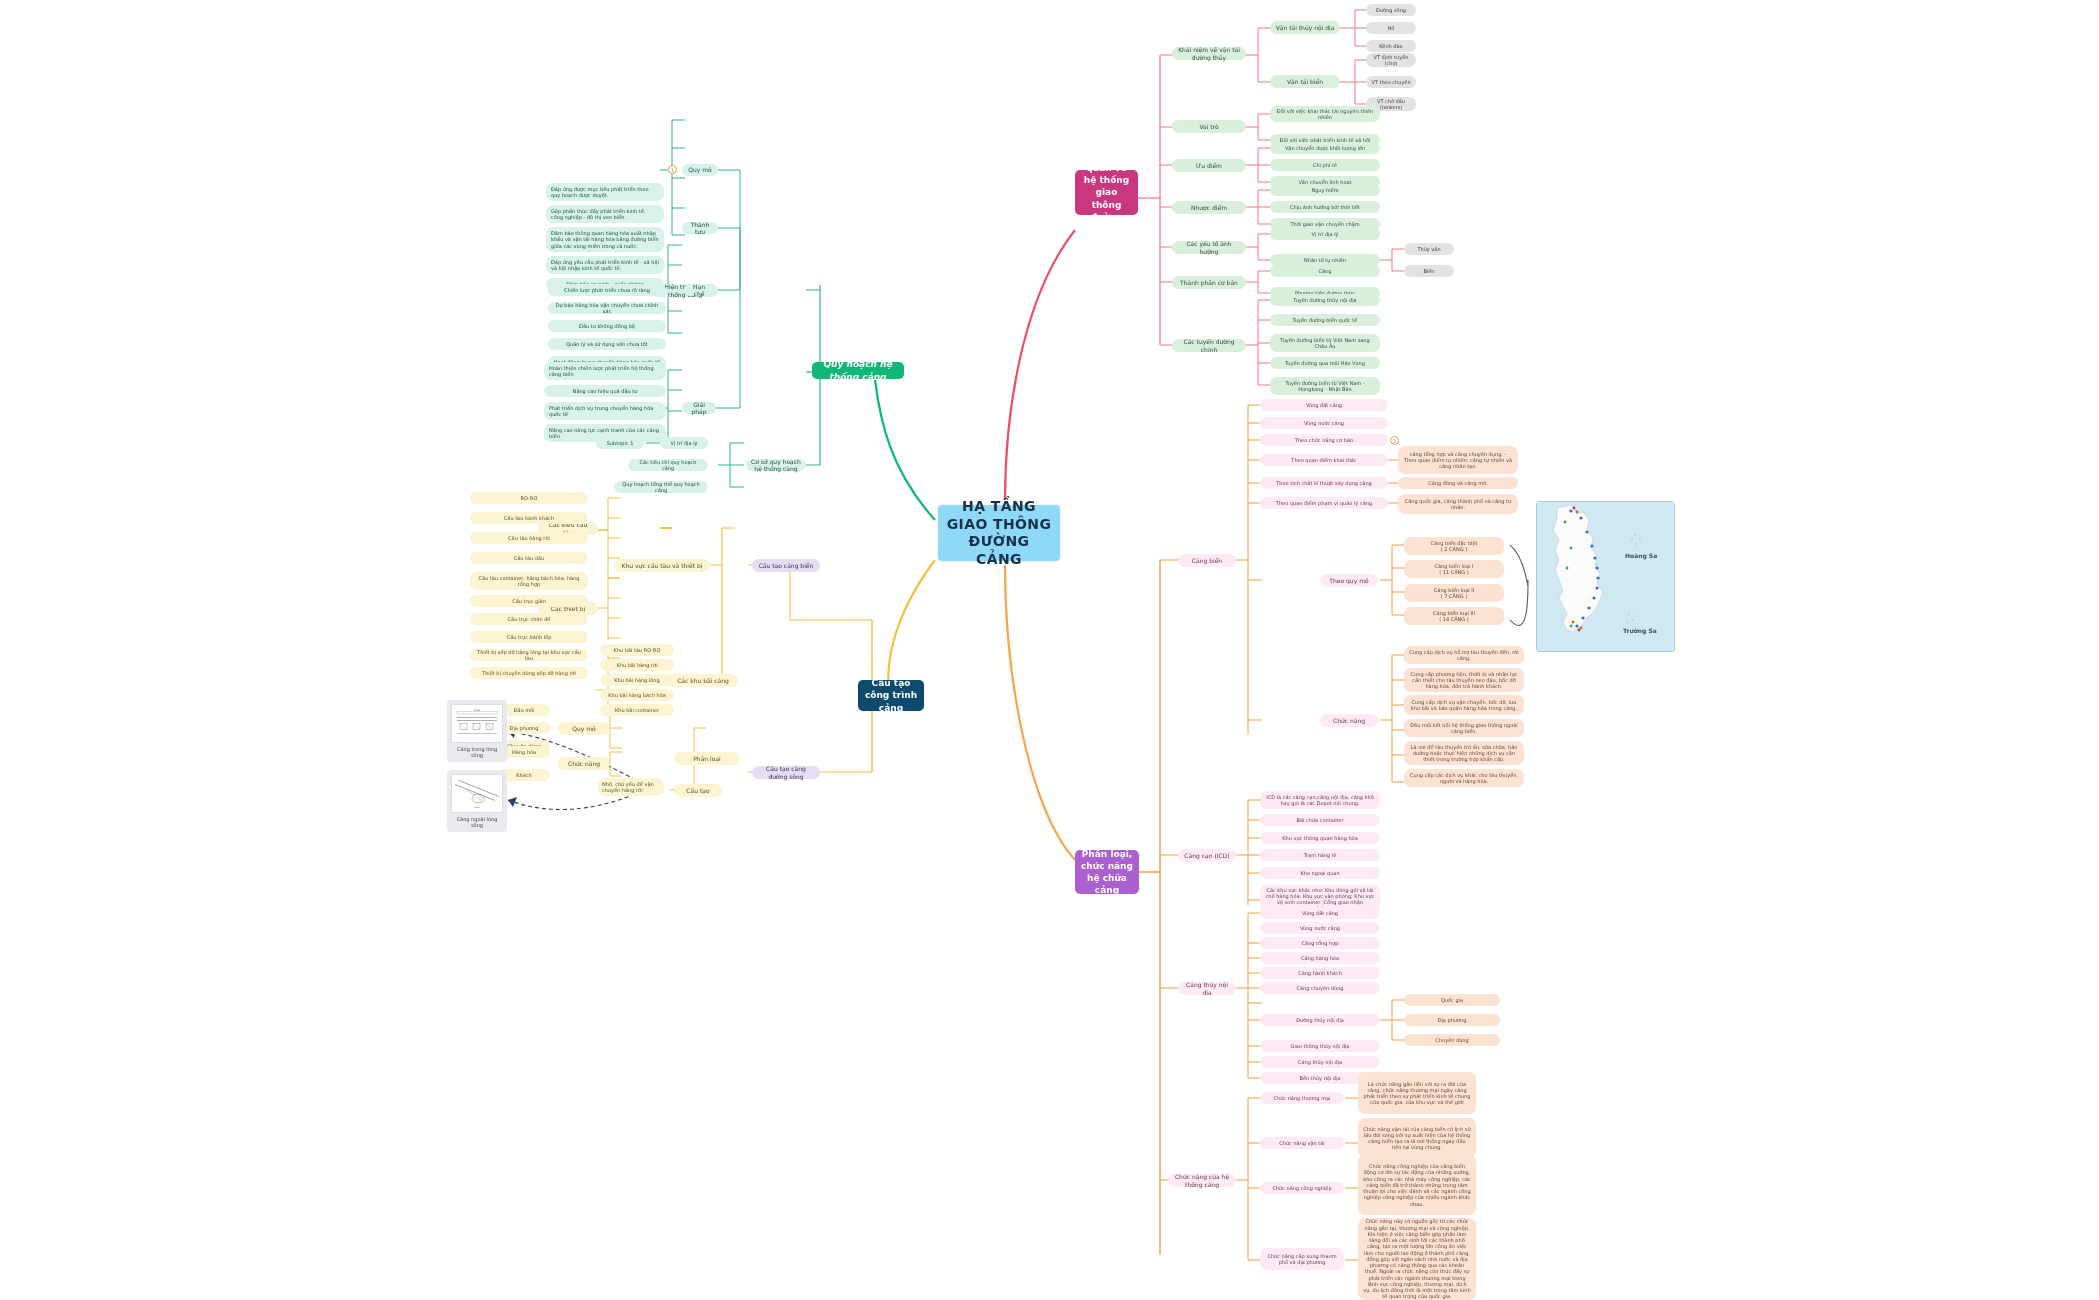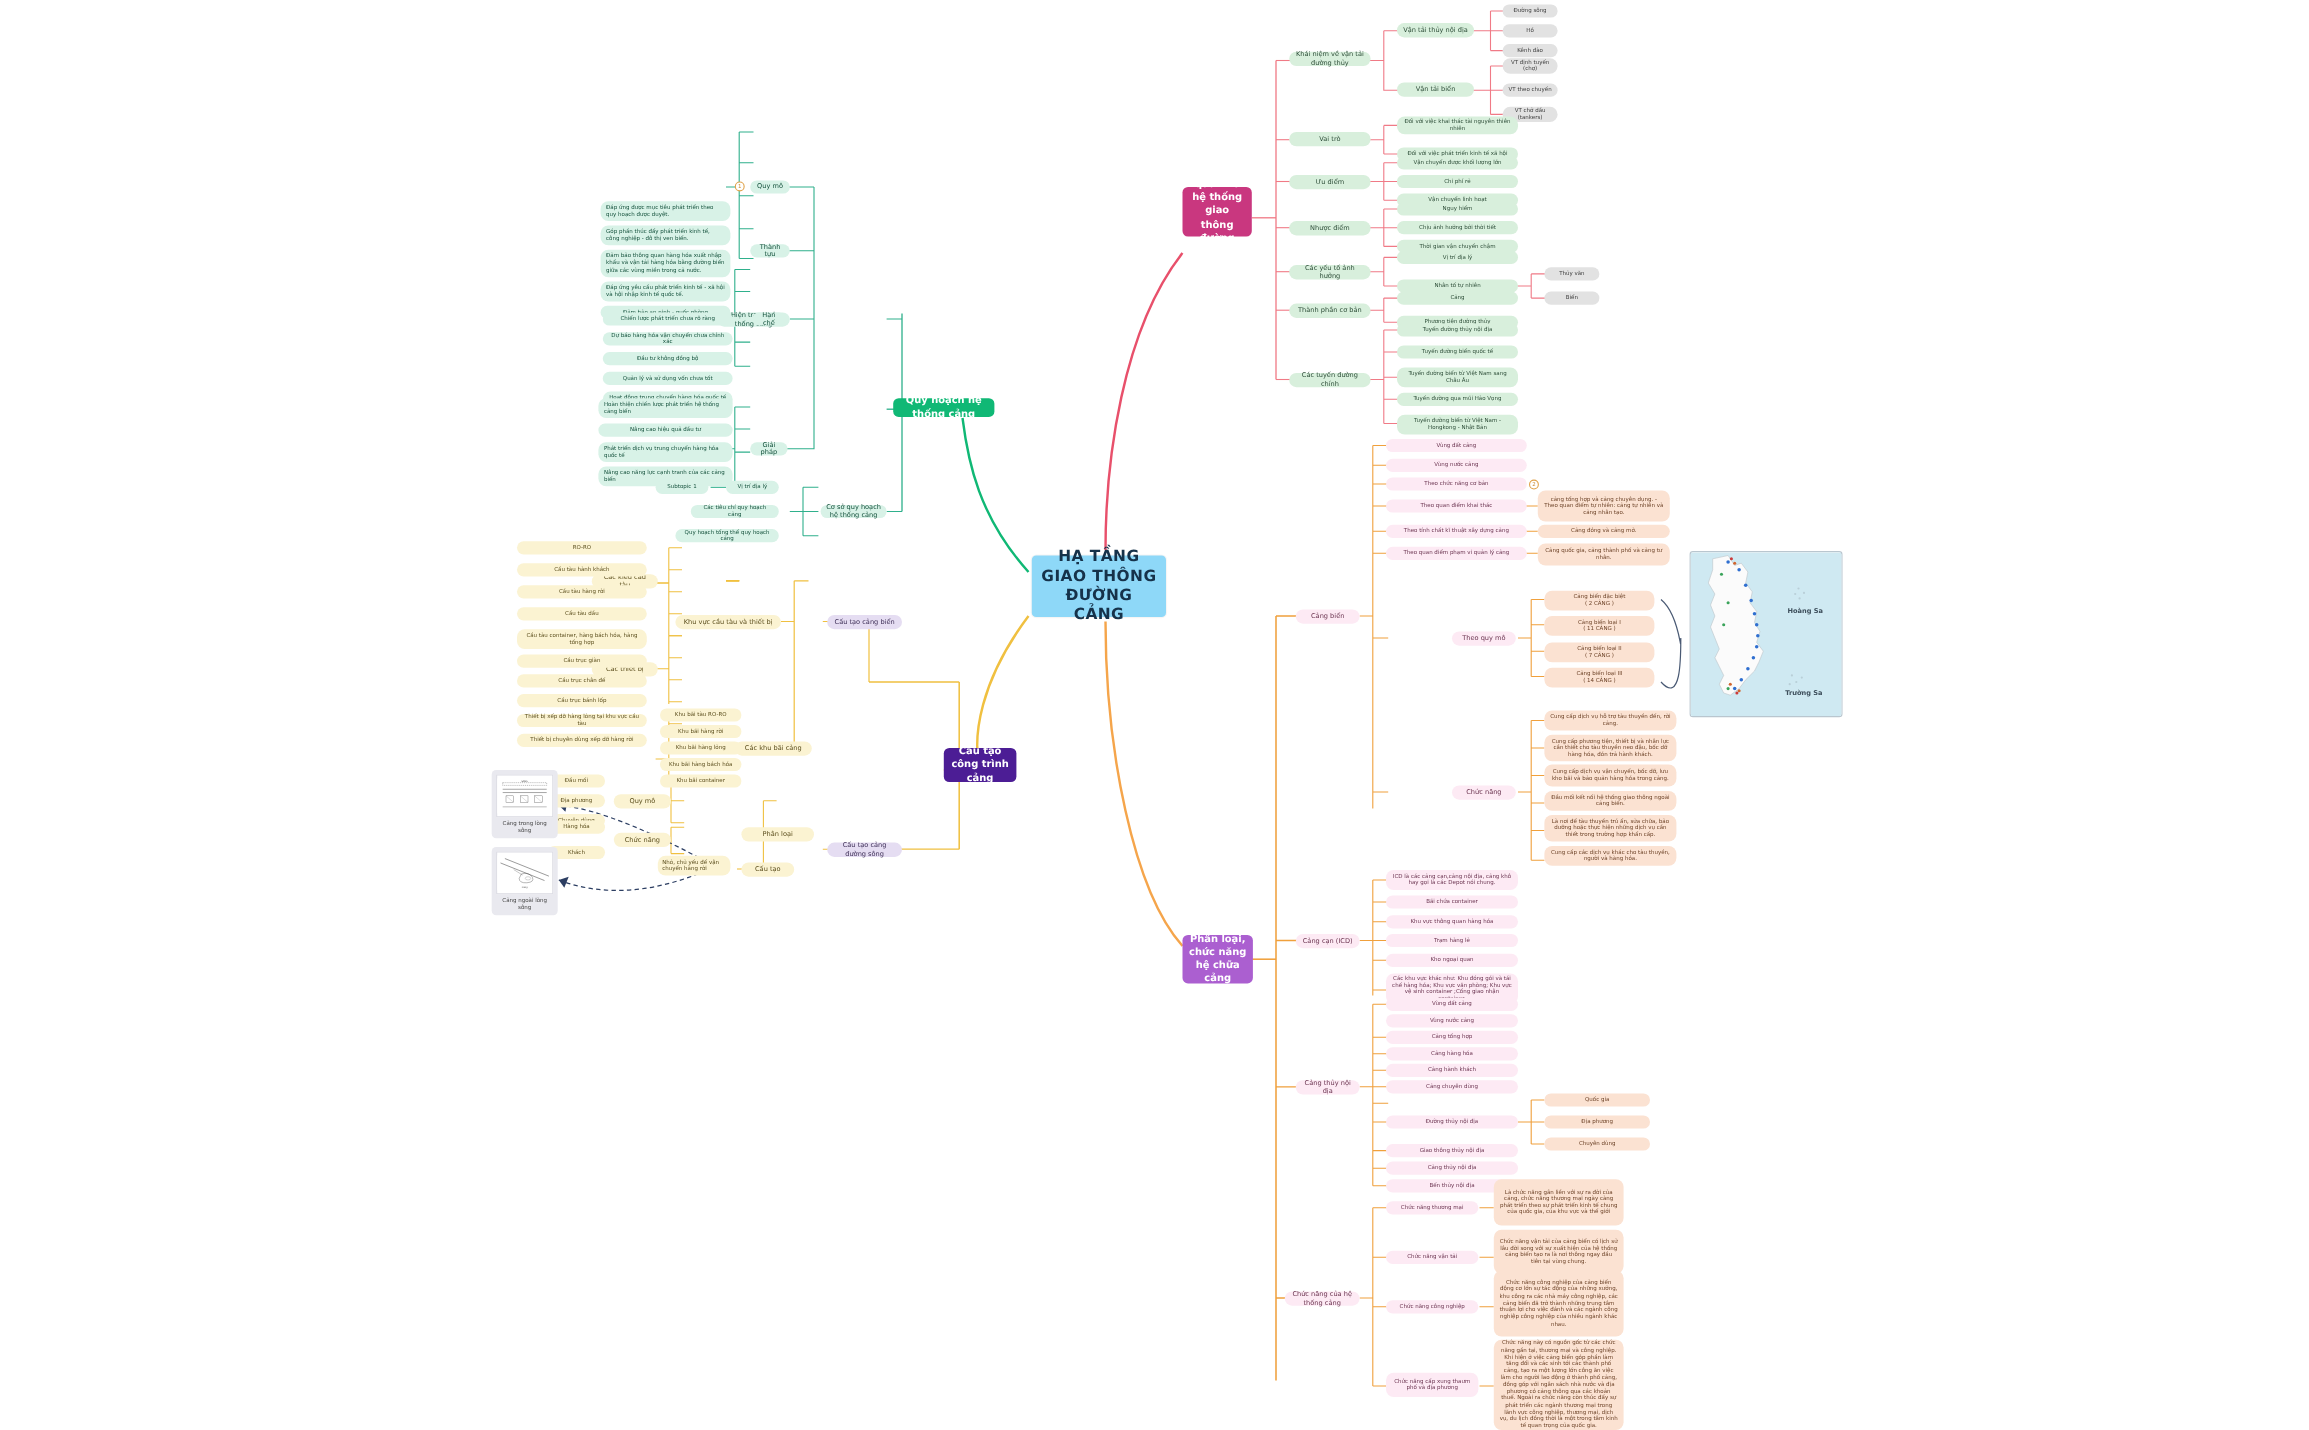--- a/index.html
+++ b/index.html
@@ -35,22 +35,22 @@
   }
   
   .main {
     color:#ffffff;
     font-size:9px;
     font-weight:700;
     border-radius:5px;
     line-height:1.35;
   }
   .main.pink   { background:#c9377f; }
-  .main.green  { background:#10b875; }
-  .main.salmon { background:#4c1d95;align-items:center; }
+  .main.green  { background:#10b875;font-style:italic; }
+  .main.salmon { background:#0c4a6e;align-items:center; }
   .main.purple { background:#ab5fd0; }
 
   
   .g1 { background:#d8efdc; color:#2d4d38; }           
   .g1b{ background:#e2e2e2; color:#3d3d3d; }           
   .g2 { background:#d8f2e7; color:#14513c; }           
   .g3 { background:#fbf3d2; color:#5c4f1e; }           
   .g3b{ background:#e5ddf2; color:#3e2f57; }           
   .g4 { background:#fdeaf4; color:#6b3450; }           
   .g4b{ background:#fbe2d2; color:#6d4328; }           

